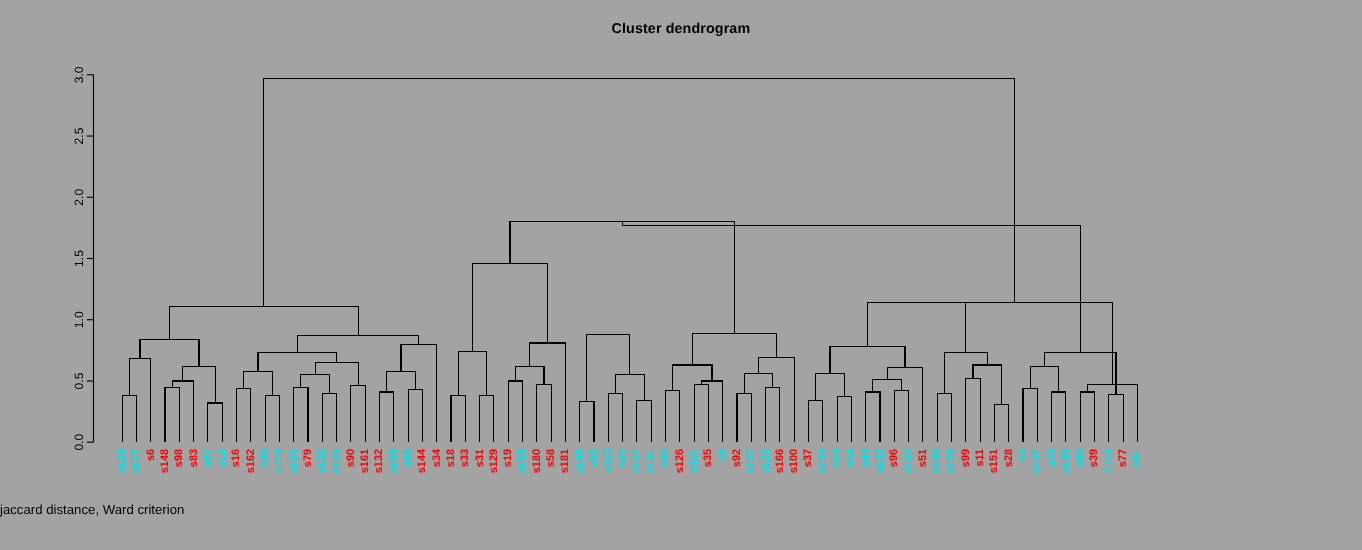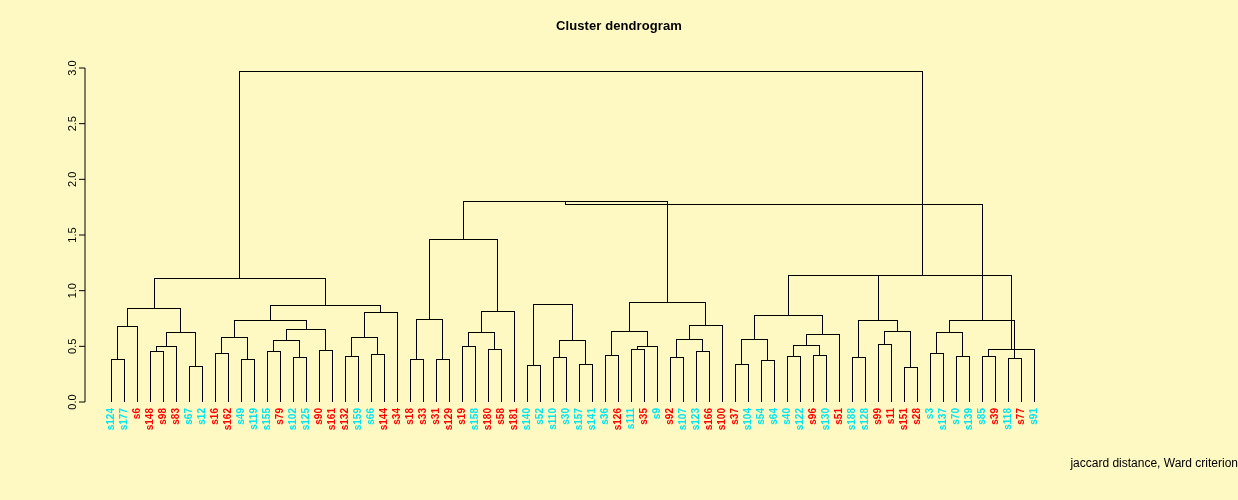--- a/index.html
+++ b/index.html
@@ -1,25 +1,25 @@
 <!DOCTYPE html>
 <html><head>
 <meta charset="utf-8">
 <style>
   html,body{margin:0;padding:0;background:#ffffff;}
   body{width:1238px;height:500px;overflow:hidden;
        font-family:"Liberation Sans", sans-serif;
        -webkit-font-smoothing:antialiased;}
-  #root{position:relative;width:1238px;height:500px;background:#fef9c3;}
+  #root{position:relative;width:1238px;height:500px;background:#a3a3a3;}
   #plot-title{
     position:absolute;left:0;top:18px;width:1238px;text-align:center;
     font-size:13px;font-weight:bold;color:#000;letter-spacing:0.1px;
   }
   #x-caption{
-    position:absolute;left:0;top:456px;width:1238px;text-align:right;
+    position:absolute;left:0;top:456px;width:1238px;text-align:left;
     font-size:12px;color:#000;
   }
   #dendro-svg{position:absolute;left:0;top:0;}
   .axis-line{stroke:#000;stroke-width:1;fill:none;}
   .link{stroke:#000;stroke-width:1;fill:none;shape-rendering:crispEdges;}
   .ytick-label{font-family:"Liberation Sans",sans-serif;font-size:11px;fill:#000;}
   .leaf-label{font-family:"Liberation Sans",sans-serif;font-size:10px;font-weight:bold;}
 </style>
 </head>
 <body>

